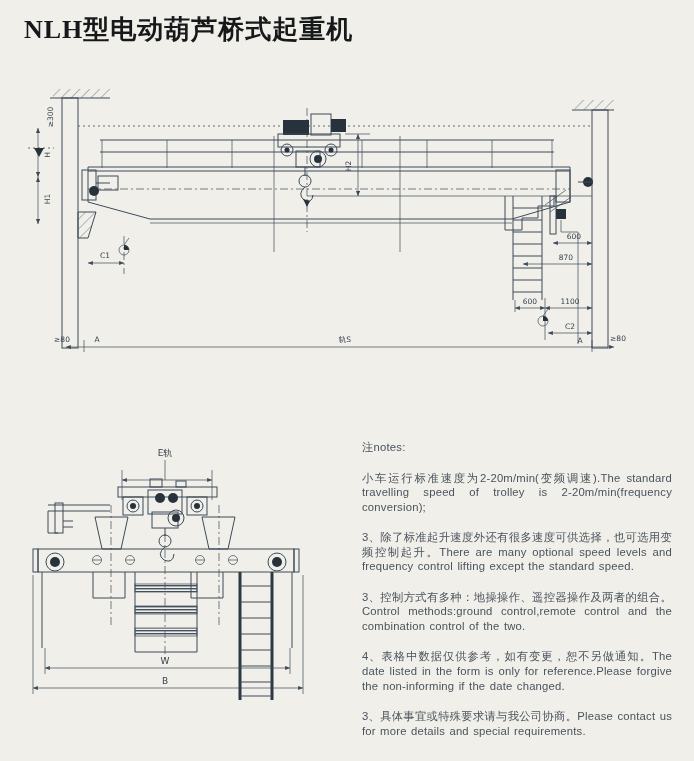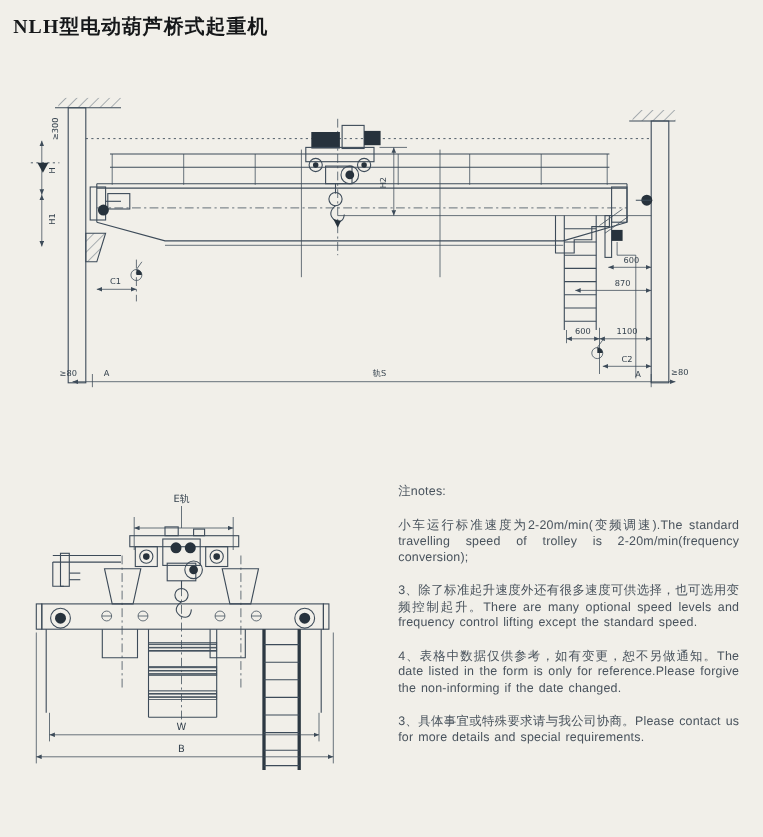--- a/index.html
+++ b/index.html
@@ -2,23 +2,23 @@
 <html><head>
 <meta charset="utf-8">
 <style>
   html,body{margin:0;padding:0;}
   body{
     width:694px;height:761px;position:relative;overflow:hidden;
     background:#f1efe9;
     font-family:"Liberation Sans",sans-serif;
   }
   .page-title{
-    position:absolute;left:12px;top:12px;margin:0;
+    position:absolute;left:24px;top:12px;margin:0;
     font-family:"Liberation Serif",serif;
-    font-weight:bold;font-size:18px;letter-spacing:1px;color:#16181a;
+    font-weight:bold;font-size:26px;letter-spacing:1px;color:#16181a;
     white-space:nowrap;
   }
   svg.drawing{position:absolute;}
   #front-view{left:0;top:0;}
   #end-view{left:0;top:420px;}
   .ln{stroke:#3d4b59;stroke-width:1;fill:none;}
   .thin{stroke:#3d4b59;stroke-width:.7;fill:none;}
   .dk{fill:#27323c;stroke:none;}
   .dim{stroke:#3d4b59;stroke-width:.7;fill:none;marker-start:url(#arw);marker-end:url(#arw);}
   .cl{stroke:#3d4b59;stroke-width:.7;fill:none;stroke-dasharray:8 3 2 3;}
@@ -303,15 +303,16 @@
     <line class="thin" x1="303" y1="575" x2="303" y2="694"></line>
     <line class="dim" x1="33" y1="688" x2="303" y2="688"></line>
     <text class="dlab9" text-anchor="middle" x="165" y="684">B</text>
   </g>
 </svg>
 
 <div class="notes">
   <p>注notes:</p>
   <p>小车运行标准速度为2-20m/min(变频调速).The standard travelling speed of trolley is 2-20m/min(frequency conversion);</p>
   <p>3、除了标准起升速度外还有很多速度可供选择，也可选用变频控制起升。There are many optional speed levels and frequency control lifting except the standard speed.</p>
+  <p>3、控制方式有多种：地操操作、遥控器操作及两者的组合。Control methods:ground control,remote control and the combination control of the two.</p>
   <p>4、表格中数据仅供参考，如有变更，恕不另做通知。The date listed in the form is only for reference.Please forgive the non-informing if the date changed.</p>
   <p>3、具体事宜或特殊要求请与我公司协商。Please contact us for more details and special requirements.</p>
 </div>
 
 </body></html>

